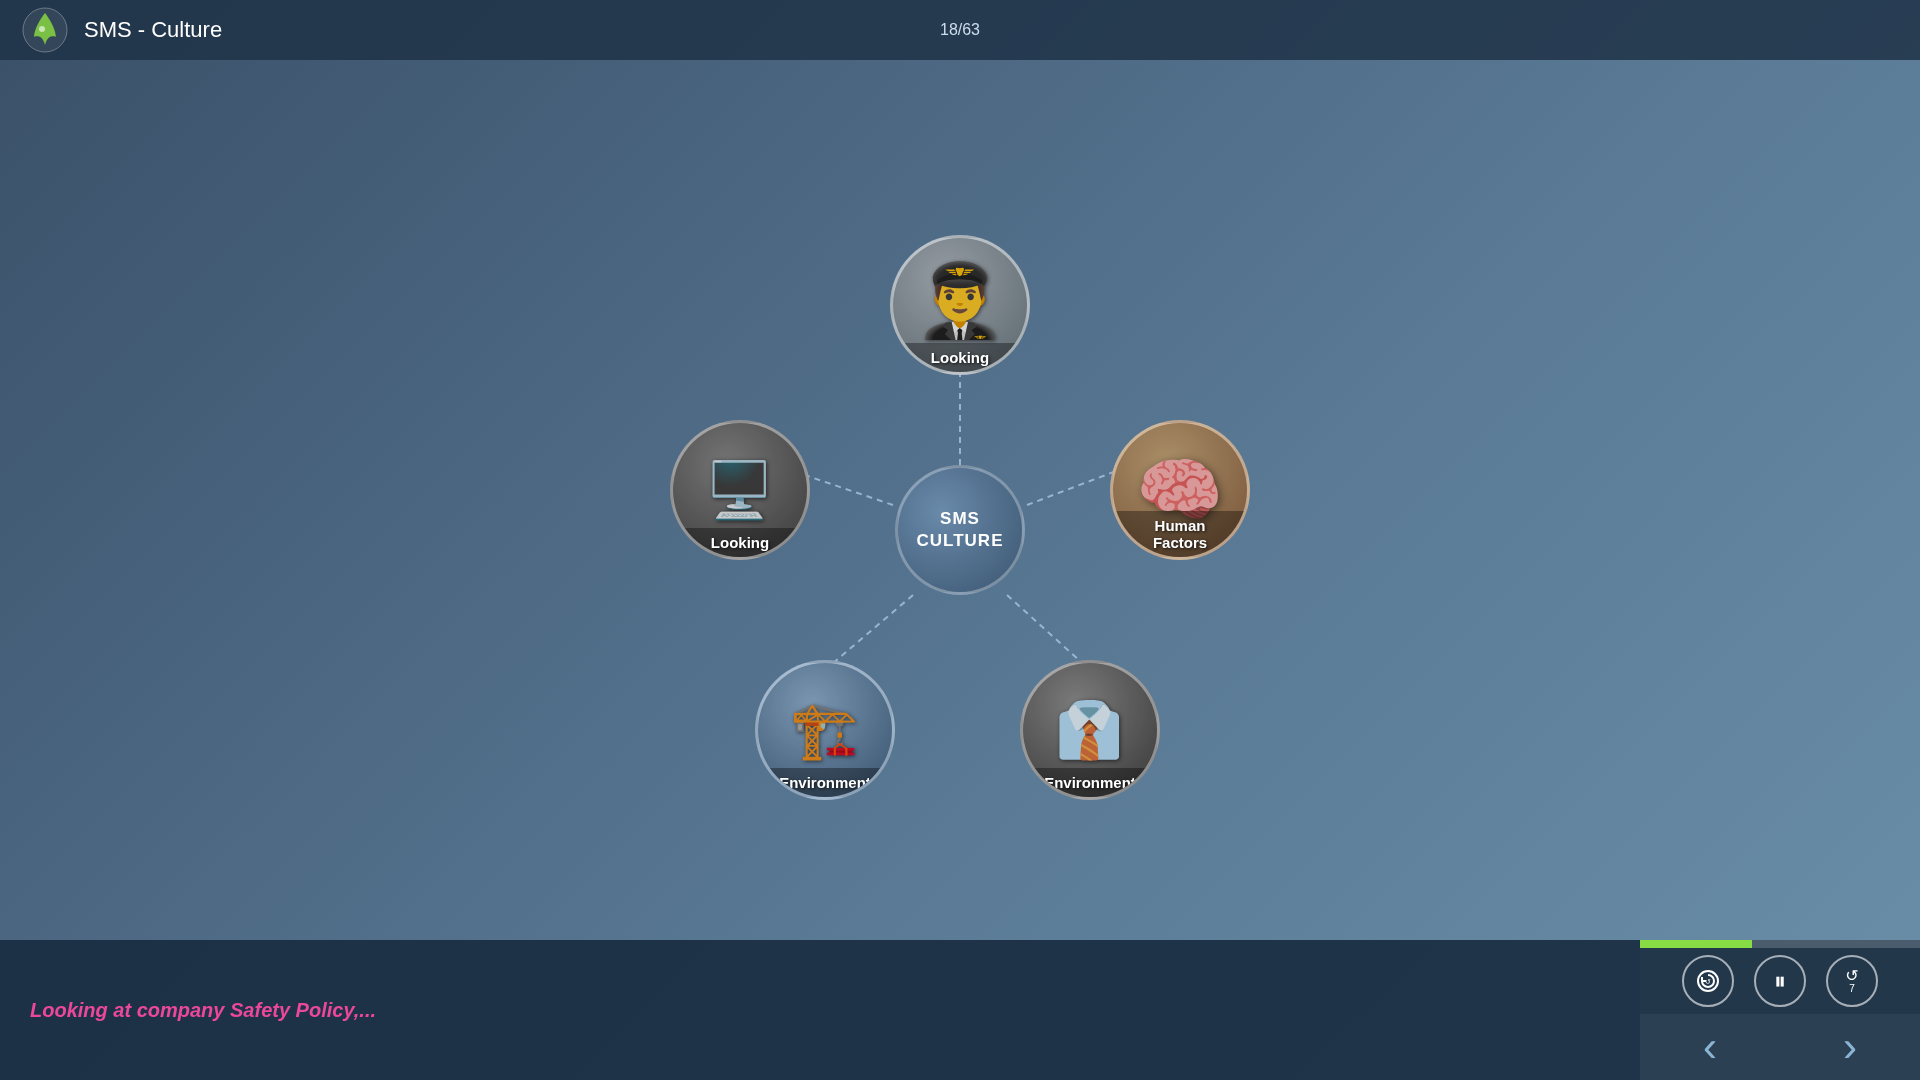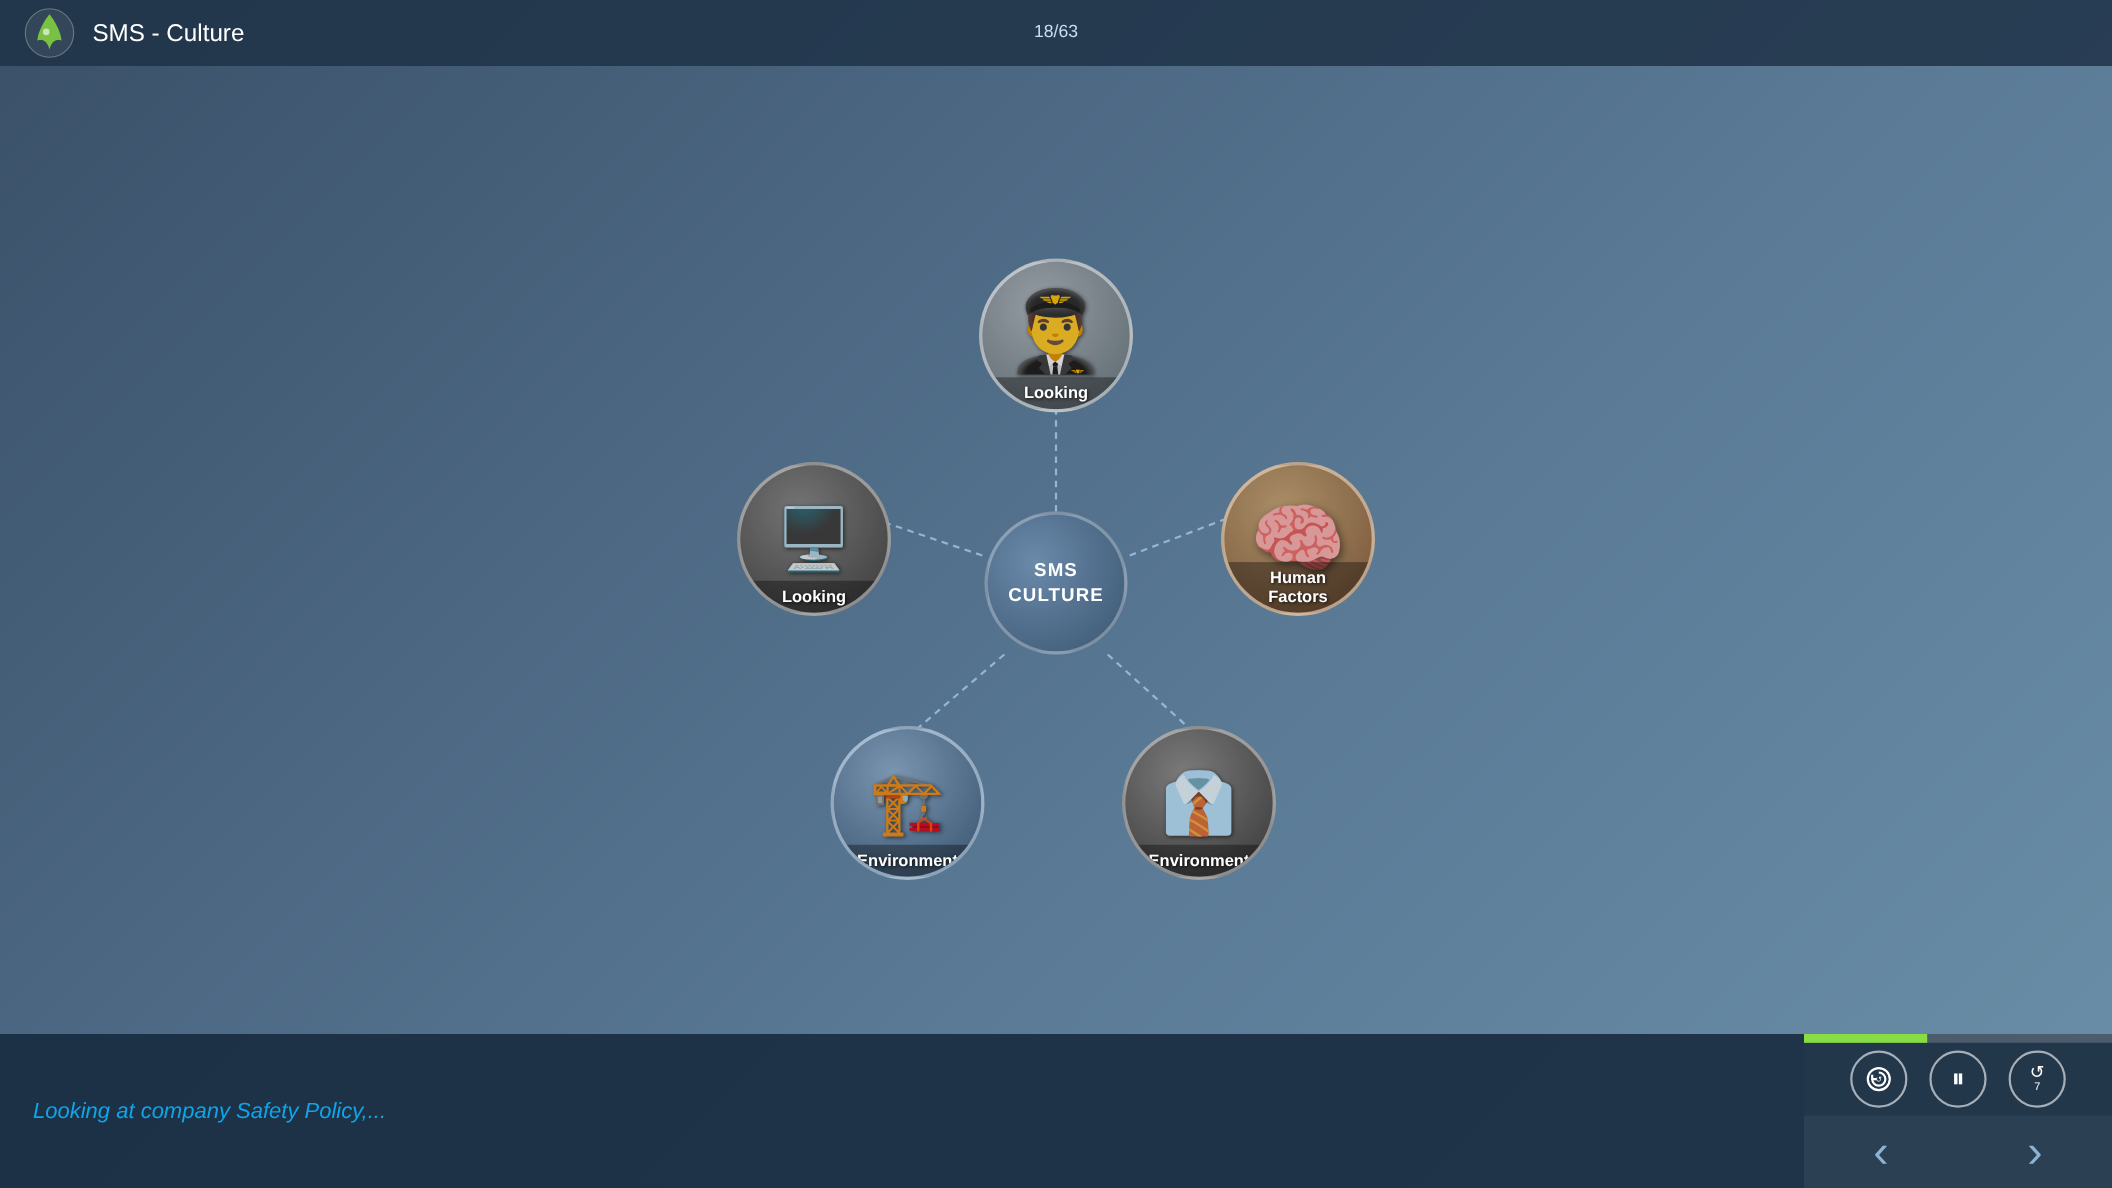--- a/index.html
+++ b/index.html
@@ -209,23 +209,24 @@
     }
 
     #footer-text-area {
       flex: 1;
       display: flex;
       align-items: center;
       padding: 0 30px;
     }
 
     #footer-text {
-      color: #0ea5e9;
+      color: #ec4899;
       font-size: 20px;
       font-style: italic;
+      font-weight: bold;
     }
 
     #footer-controls {
       width: 280px;
       display: flex;
       flex-direction: column;
       align-items: stretch;
     }
 
     #progress-bar-container {

